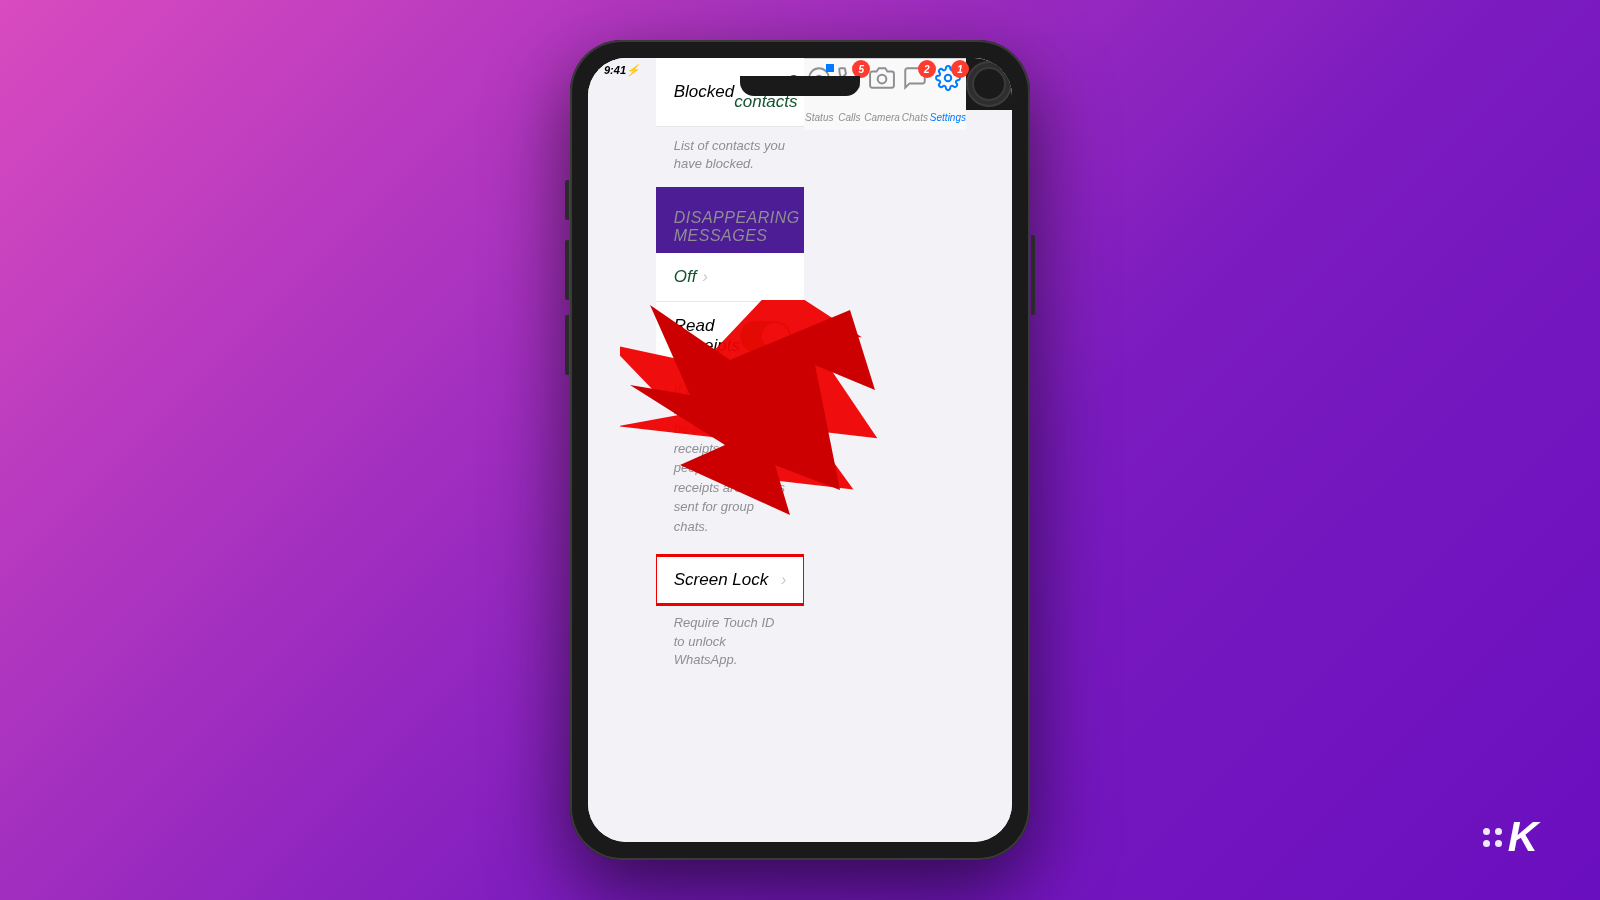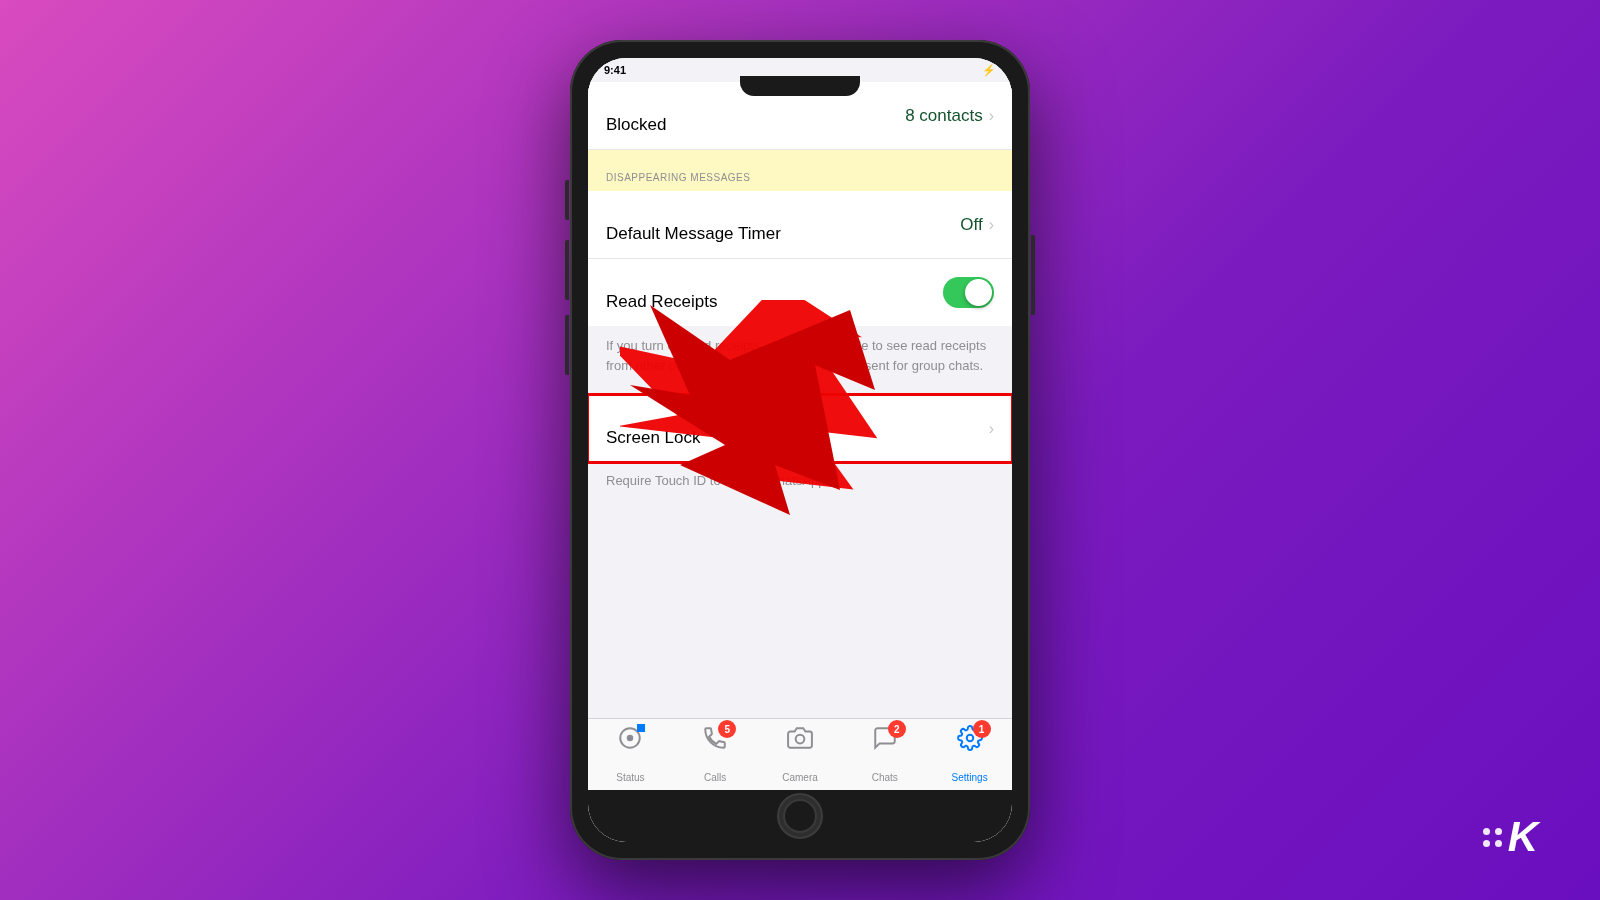--- a/index.html
+++ b/index.html
@@ -80,21 +80,21 @@
 
     
     .screen-content {
       position: absolute;
       top: 0;
       left: 0;
       right: 0;
       bottom: 0;
       background: #f2f2f7;
       display: flex;
-      flex-direction: column;
+      font-style: italic;
     }
 
     
     .settings-list {
       flex: 1;
       overflow: hidden;
       background: #f2f2f7;
     }
 
     .settings-row {
@@ -104,21 +104,20 @@
       padding: 14px 18px;
       border-bottom: 1px solid #e5e5ea;
       cursor: pointer;
     }
 
     .settings-row .row-label {
       flex: 1;
       font-size: 17px;
       color: #000;
       font-weight: 400;
-      margin-top: 19px;
     }
 
     .settings-row .row-value {
       font-size: 17px;
       color: #14532d;
       margin-right: 6px;
       text-align: right;
     }
 
     .chevron {
@@ -129,25 +128,25 @@
     .section-description {
       padding: 10px 18px 14px;
       font-size: 13px;
       color: #8e8e93;
       background: #f2f2f7;
       line-height: 1.4;
     }
 
     .section-header {
       padding: 22px 18px 8px;
-      font-size: 10px;
+      font-size: 16px;
       font-weight: 400;
       color: #8e8e93;
       letter-spacing: 0.5px;
-      background: #fef9c3;
+      background: #4c1d95;
       text-transform: uppercase;
     }
 
     
     .toggle {
       width: 51px;
       height: 31px;
       background: #34c759;
       border-radius: 16px;
       position: relative;
@@ -316,27 +315,29 @@
         </div>
 
         <div class="settings-list">
 
           <div class="settings-row">
             <span class="row-label">Blocked</span>
             <span class="row-value">8 contacts</span>
             <span class="chevron">›</span>
           </div>
 
+          <div class="section-description">
+            <span>List of contacts you have blocked.</span>
+          </div>
 
           <div class="section-header">
             <span>DISAPPEARING MESSAGES</span>
           </div>
 
           <div class="settings-row">
-            <span class="row-label">Default Message Timer</span>
             <span class="row-value">Off</span>
             <span class="chevron">›</span>
           </div>
 
 
           <div class="settings-row" style="border-bottom: none;">
             <span class="row-label">Read Receipts</span>
             <div class="toggle">
               <div class="toggle-knob"></div>
             </div>

